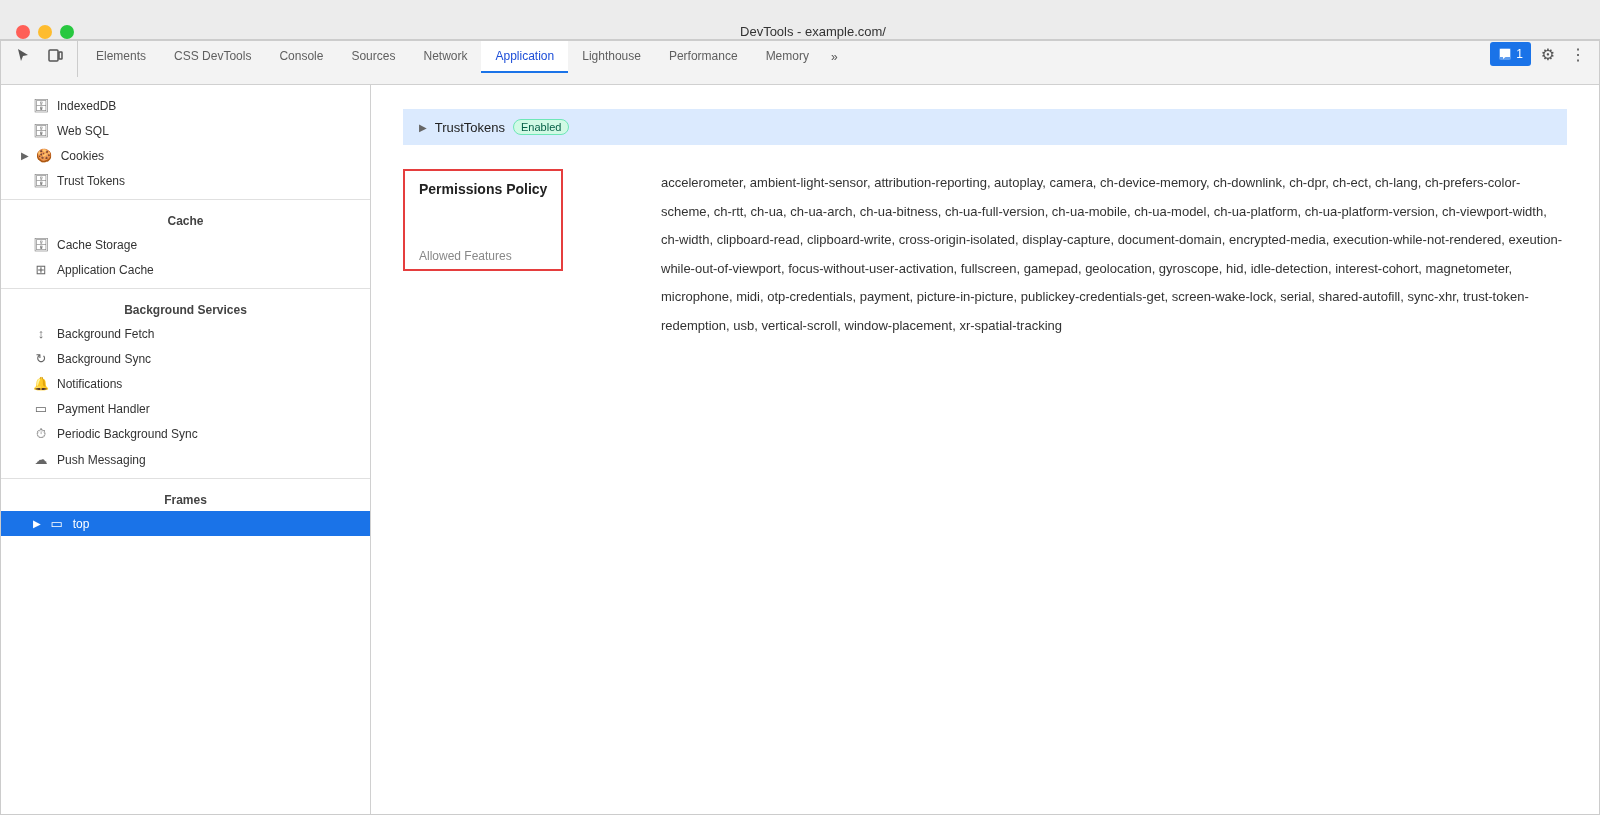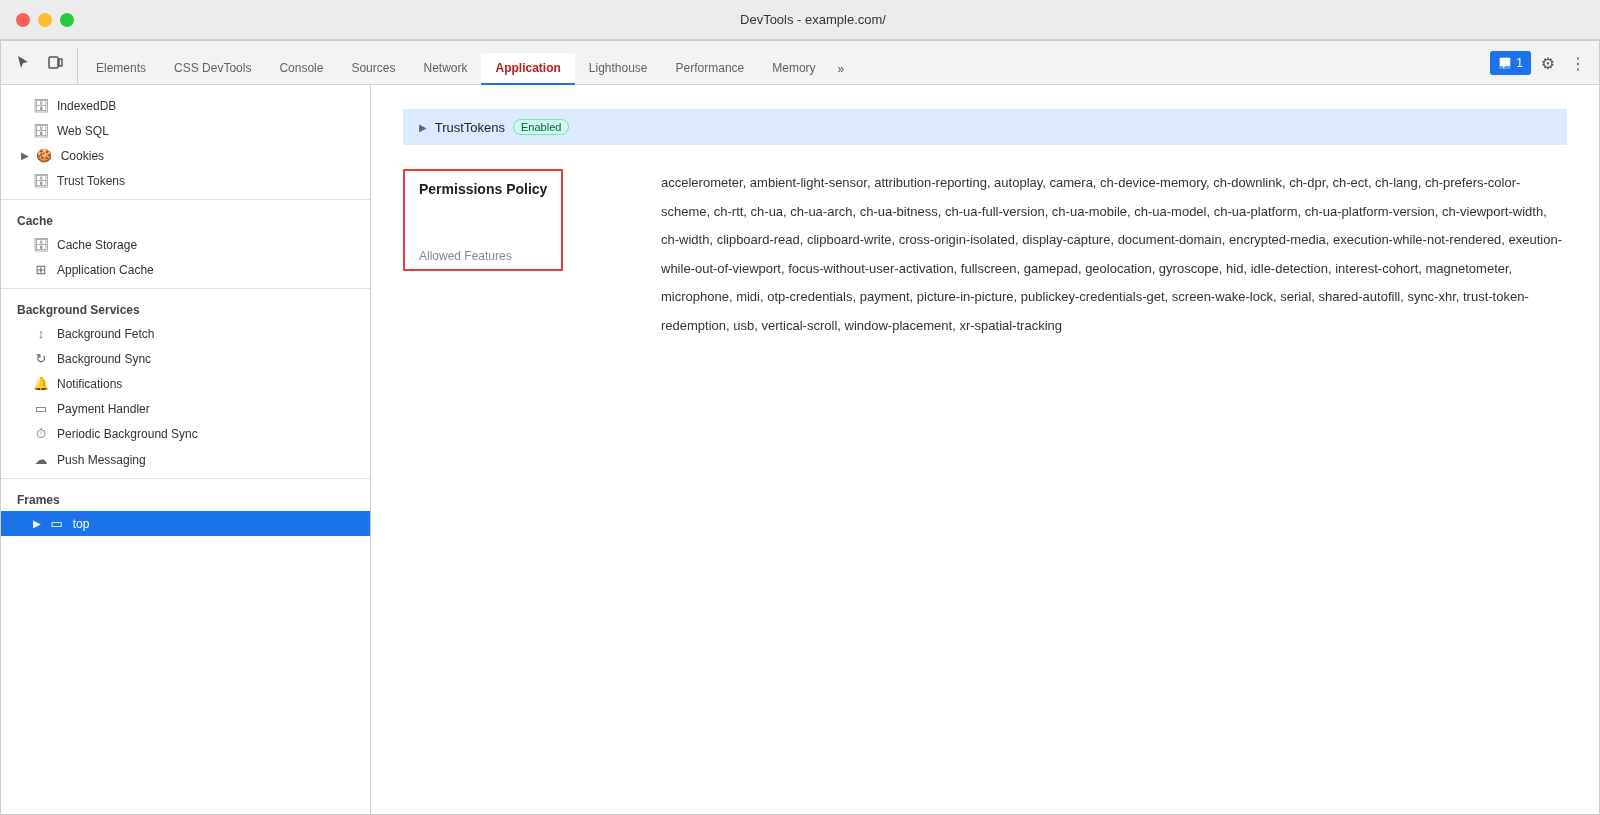--- a/index.html
+++ b/index.html
@@ -11,21 +11,21 @@
       height: 815px;
       width: 1600px;
       overflow: hidden;
     }
 
     
     .title-bar {
       background: #ececec;
       height: 40px;
       display: flex;
-      align-items: center;
+      align-items: flex-end;
       justify-content: center;
       position: relative;
       border-bottom: 1px solid #ccc;
       flex-shrink: 0;
       padding-left: 26px;
     }
     .title-bar-buttons {
       position: absolute;
       left: 16px;
       display: flex;
@@ -56,21 +56,21 @@
       border: 1px solid #ccc;
       overflow: hidden;
     }
 
     
     .tab-bar {
       height: 44px;
       background: #f3f3f3;
       border-bottom: 1px solid #d0d0d0;
       display: flex;
-      align-items: flex-end;
+      align-items: flex-start;
       padding-left: 8px;
       flex-shrink: 0;
     }
     .tab-icons {
       display: flex;
       align-items: center;
       gap: 4px;
       padding-bottom: 8px;
       padding-right: 8px;
       border-right: 1px solid #ccc;
@@ -95,23 +95,23 @@
       display: flex;
       align-items: center;
       font-size: 12px;
       color: #5f5f5f;
       cursor: pointer;
       border-bottom: 2px solid transparent;
       white-space: nowrap;
       margin-bottom: -1px;
     }
     .tab.active {
-      color: #b91c1c;
+      color: #1d4ed8;
       border-bottom: 2px solid #1a73e8;
-      font-weight: 700;
+      font-weight: 400;
       background: #fff;
     }
     .tab-overflow {
       padding: 0 8px;
       font-size: 12px;
       color: #555;
       display: flex;
       align-items: center;
       height: 32px;
       cursor: pointer;
@@ -166,20 +166,21 @@
       border-right: 1px solid #d0d0d0;
       overflow-y: auto;
       background: #fff;
       padding: 8px 0;
     }
     .sidebar-section-header {
       font-size: 12px;
       font-weight: 600;
       color: #444;
       padding: 8px 16px 4px 16px;
+      text-align: center;
     }
     .sidebar-item {
       display: flex;
       align-items: center;
       gap: 8px;
       padding: 5px 16px 5px 32px;
       font-size: 12px;
       color: #333;
       cursor: pointer;
     }

